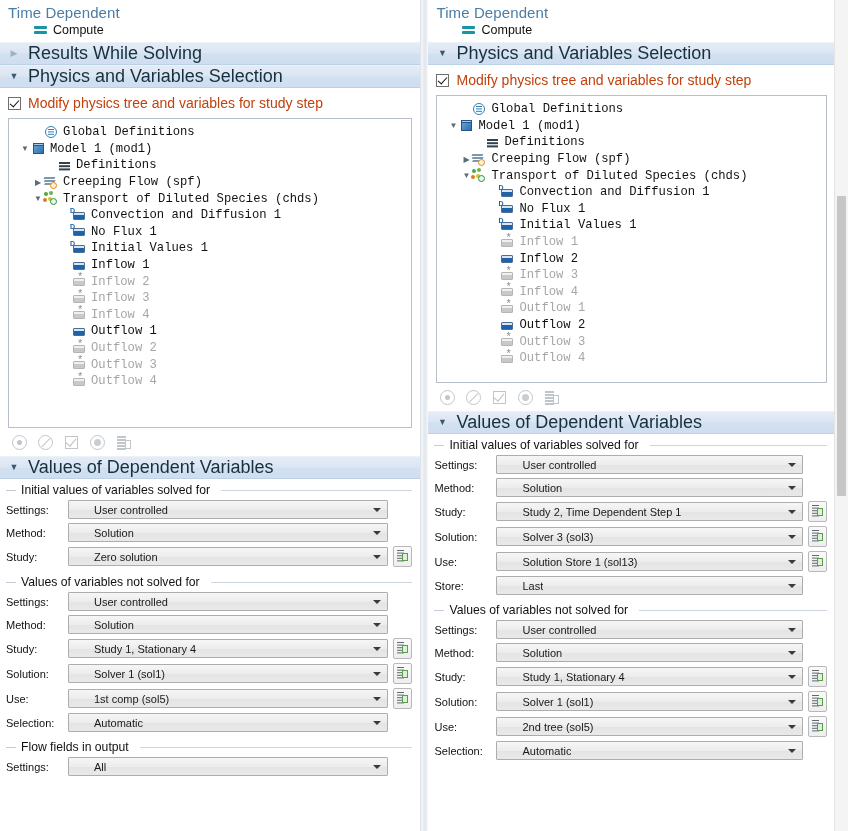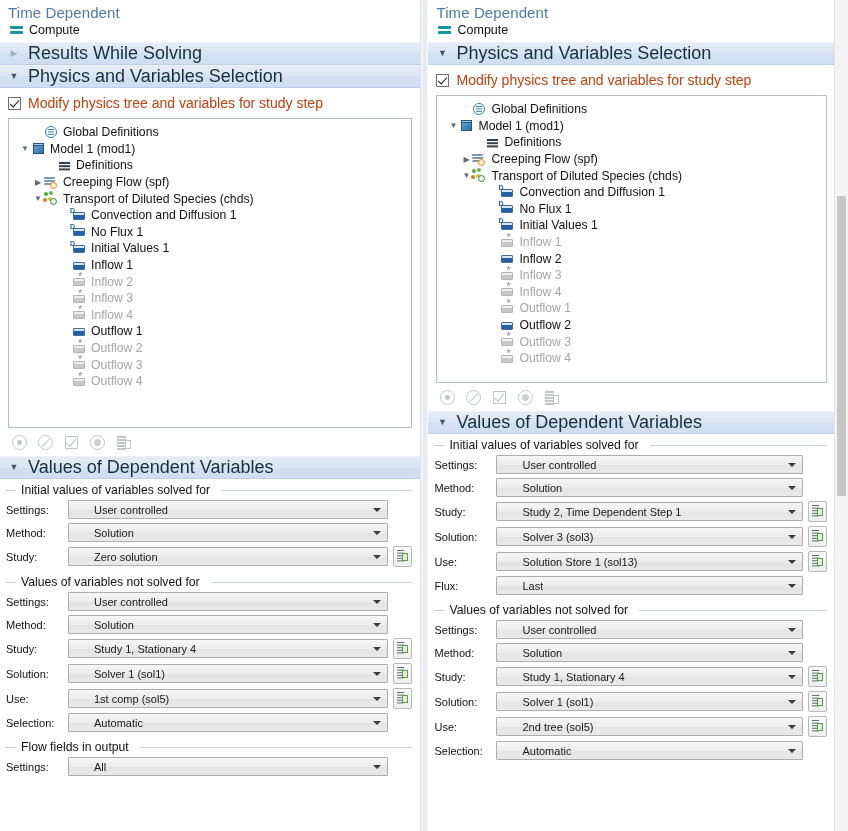--- a/index.html
+++ b/index.html
@@ -13,21 +13,21 @@
   .root{position:relative;width:848px;height:831px;display:flex;}
   .panel{position:relative;height:831px;overflow:hidden;background:#fff;}
   .panel.left{width:420px;}
   .panel.divider{width:8px;background:linear-gradient(to right,#f3f5f8,#e8ecf1 40%,#e1e6ec 60%,#f7f9fb);border-left:1px solid #dfe4ea;}
   .panel.right{width:420px;}
 
   
   .win-title{
     font-size:15px;color:#4b7ca6;padding:4px 0 1px 8px;letter-spacing:.1px;
   }
-  .compute-row{display:flex;align-items:center;gap:6px;padding:1px 0 5px 10px;}
+  .compute-row{display:flex;align-items:center;gap:6px;padding:1px 0 5px 10px;margin-left:24px;}
   .eq-icon{display:inline-block;width:13px;height:11px;position:relative;}
   .eq-icon:before,.eq-icon:after{content:"";position:absolute;left:0;width:13px;height:3px;background:#1496a8;border-radius:1px;}
   .eq-icon:before{top:1px;}
   .eq-icon:after{top:6px;}
   .compute-label{font-size:12.5px;color:#111;}
 
   
   .sec{
     height:23px;display:flex;align-items:center;
     background:linear-gradient(to bottom,#e4ecf6 0%,#dbe6f3 48%,#d2e0f0 52%,#cfdef0 100%);
@@ -54,21 +54,21 @@
   .treebox{
     margin:0 8px;border:1px solid #b6bfc9;background:#fff;box-sizing:border-box;
     overflow:hidden;
   }
   .treebox.left-tree{height:310px;}
   .treebox.right-tree{height:288px;}
   .tree-inner{padding:5px 0 0 0;}
   .tnode{display:flex;align-items:center;height:16.6px;white-space:nowrap;}
   .tnode .arrow{width:12px;text-align:center;font-size:8px;color:#5c6b7a;flex:none;}
   .tnode .arrow.none{color:transparent;}
-  .tnode .tlabel{font-size:12.2px;color:#111;padding-left:4px;}
+  .tnode .tlabel{font-size:12.2px;color:#111;padding-left:4px;font-family:Liberation Mono, monospace;}
   .tnode.dim .tlabel{color:#a6a6a6;}
   .ico{width:15px;height:13px;position:relative;flex:none;}
 
   
   .ico-global:before{
     content:"";position:absolute;left:1px;top:0px;width:12px;height:12px;border-radius:50%;
     border:1.4px solid #2f7fb5;box-sizing:border-box;background:#fff;
   }
   .ico-global:after{
     content:"";position:absolute;left:4px;top:3px;width:6px;height:1.2px;background:#2f7fb5;
@@ -571,21 +571,21 @@
           </div>
           <div class="frow">
             <span class="flabel">Use:</span>
             <span class="combo">
               <span class="ctext">Solution Store 1 (sol13)</span>
               <span class="carrow"></span>
             </span>
             <span class="srcbtn"></span>
           </div>
           <div class="frow">
-            <span class="flabel">Flux:</span>
+            <span class="flabel">Store:</span>
             <span class="combo">
               <span class="ctext">Last</span>
               <span class="carrow"></span>
             </span>
             <span style="width: 24px; flex: 0 0 auto;"></span>
           </div>
           <div class="grouplbl">
             <span class="dash"></span>
             <span>Values of variables not solved for</span>
             <span class="rule"></span>

